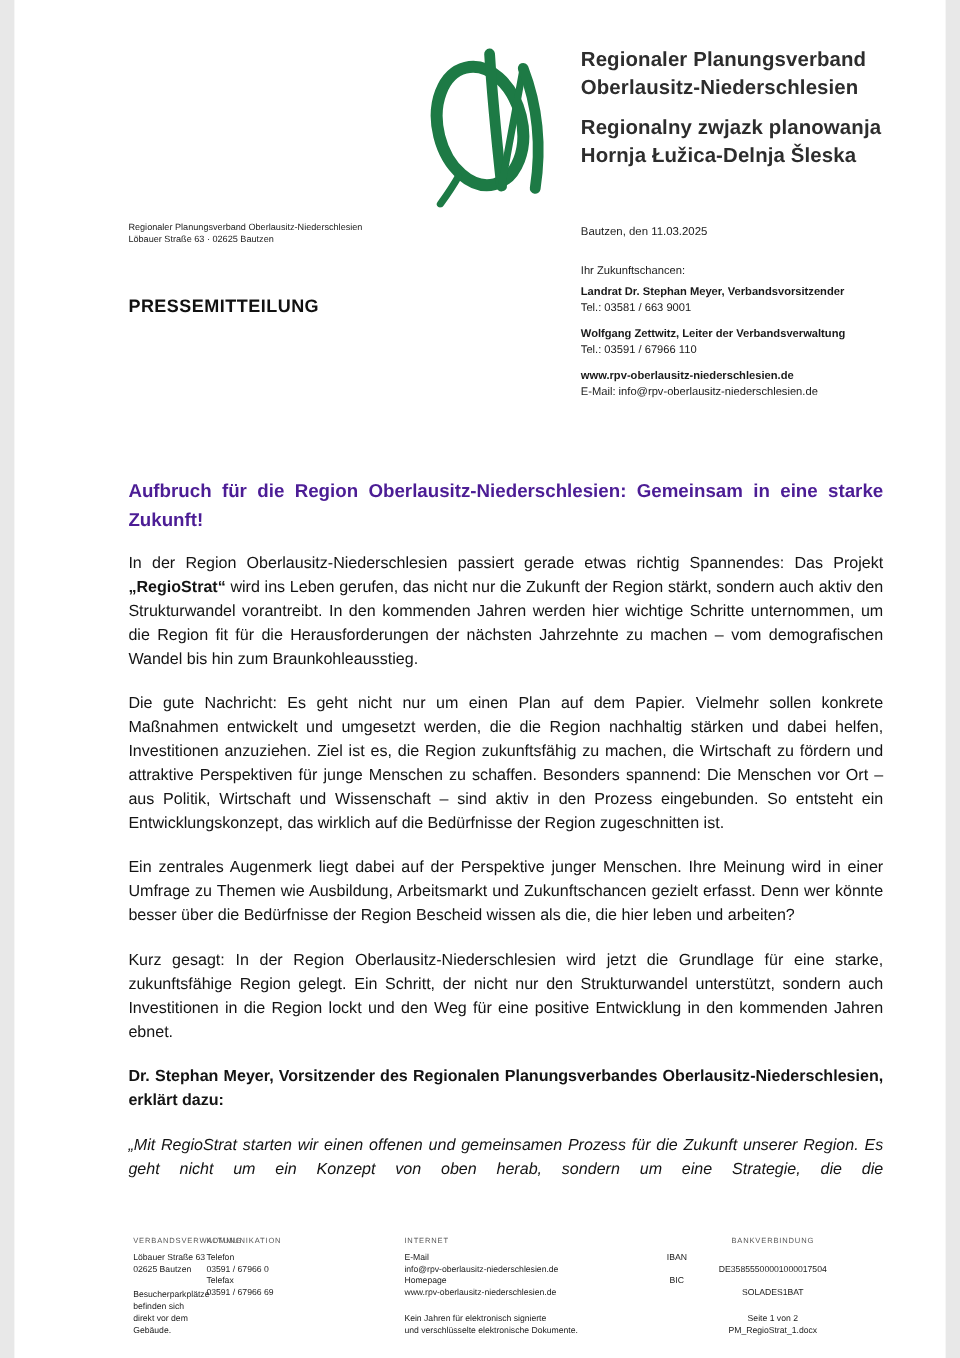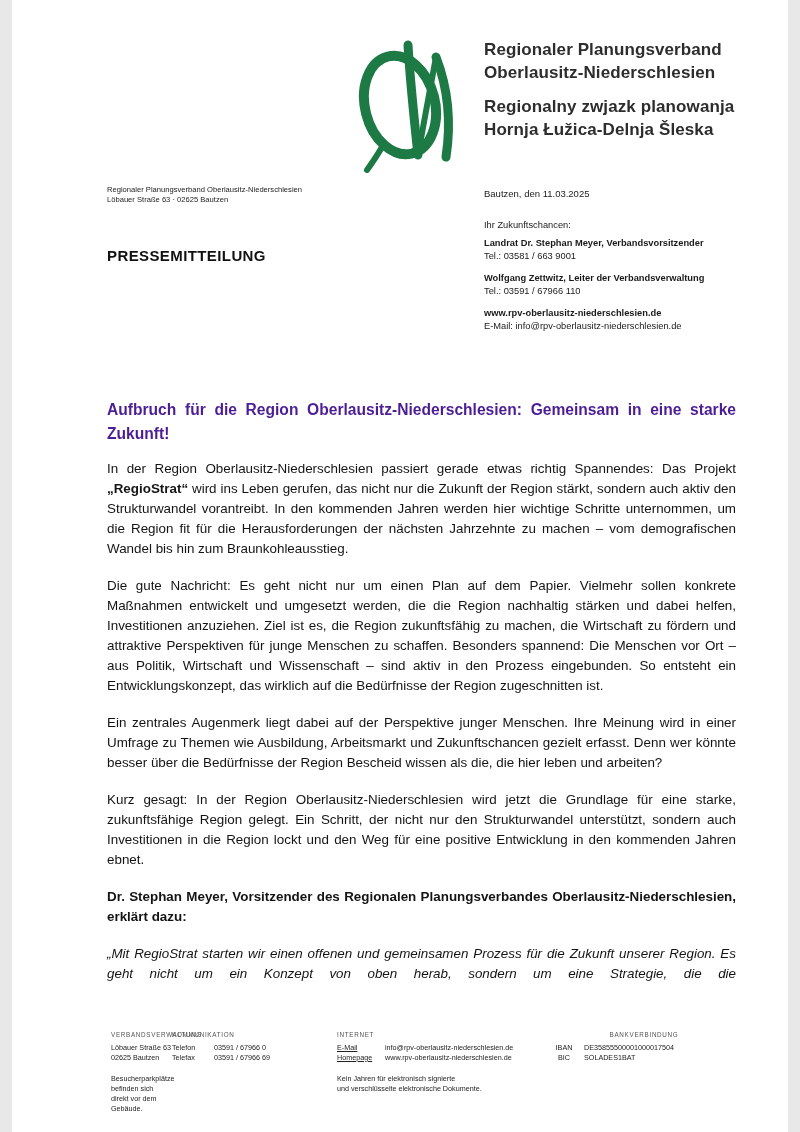--- a/index.html
+++ b/index.html
@@ -37,24 +37,24 @@
 
   
   .footer { position:absolute; left:95px; top:1030px; width:662px; height:90px;
             font-size:7.2px; line-height:9.8px; color:#222; }
   .fcol { position:absolute; top:0; }
   .fcol1 { left:4px;   width:75px;  }
   .fcol2 { left:65px; width:160px; }
   .fcol3 { left:230px; width:200px; }
   .fcol4 { left:437px; width:200px;text-align:center; }
   .fhead { font-size:6.3px; letter-spacing:0.7px; color:#555; margin-bottom:3px; white-space:nowrap; }
-  .frow { display:flex; white-space:nowrap; }
+  .frow { display:flex; white-space:nowrap;flex-direction:column; }
   .frow .lbl { flex:0 0 auto; }
   .fcol2 .lbl { width:42px; }
-  .fcol3 .lbl { width:48px;text-decoration:underline; }
+  .fcol3 .lbl { width:48px; }
   .fcol4 .lbl { width:40px; }
   .fnote { margin-top:12px; }
 </style>
 </head>
 <body>
 
 <div class="page">
 
   <div class="logo">
     <svg viewBox="0 0 112 140" width="112" height="140">
@@ -157,16 +157,20 @@
     <div class="fcol fcol4">
       <div class="fhead">BANKVERBINDUNG</div>
       <div class="frow">
         <span class="lbl">IBAN</span>
         <span>DE35855500001000017504</span>
       </div>
       <div class="frow">
         <span class="lbl">BIC</span>
         <span>SOLADES1BAT</span>
       </div>
+      <div class="fnote">
+        <div>Seite 1 von 2</div>
+        <div>PM_RegioStrat_1.docx</div>
+      </div>
     </div>
 
   </div>
 </div>
 
 </body></html>

